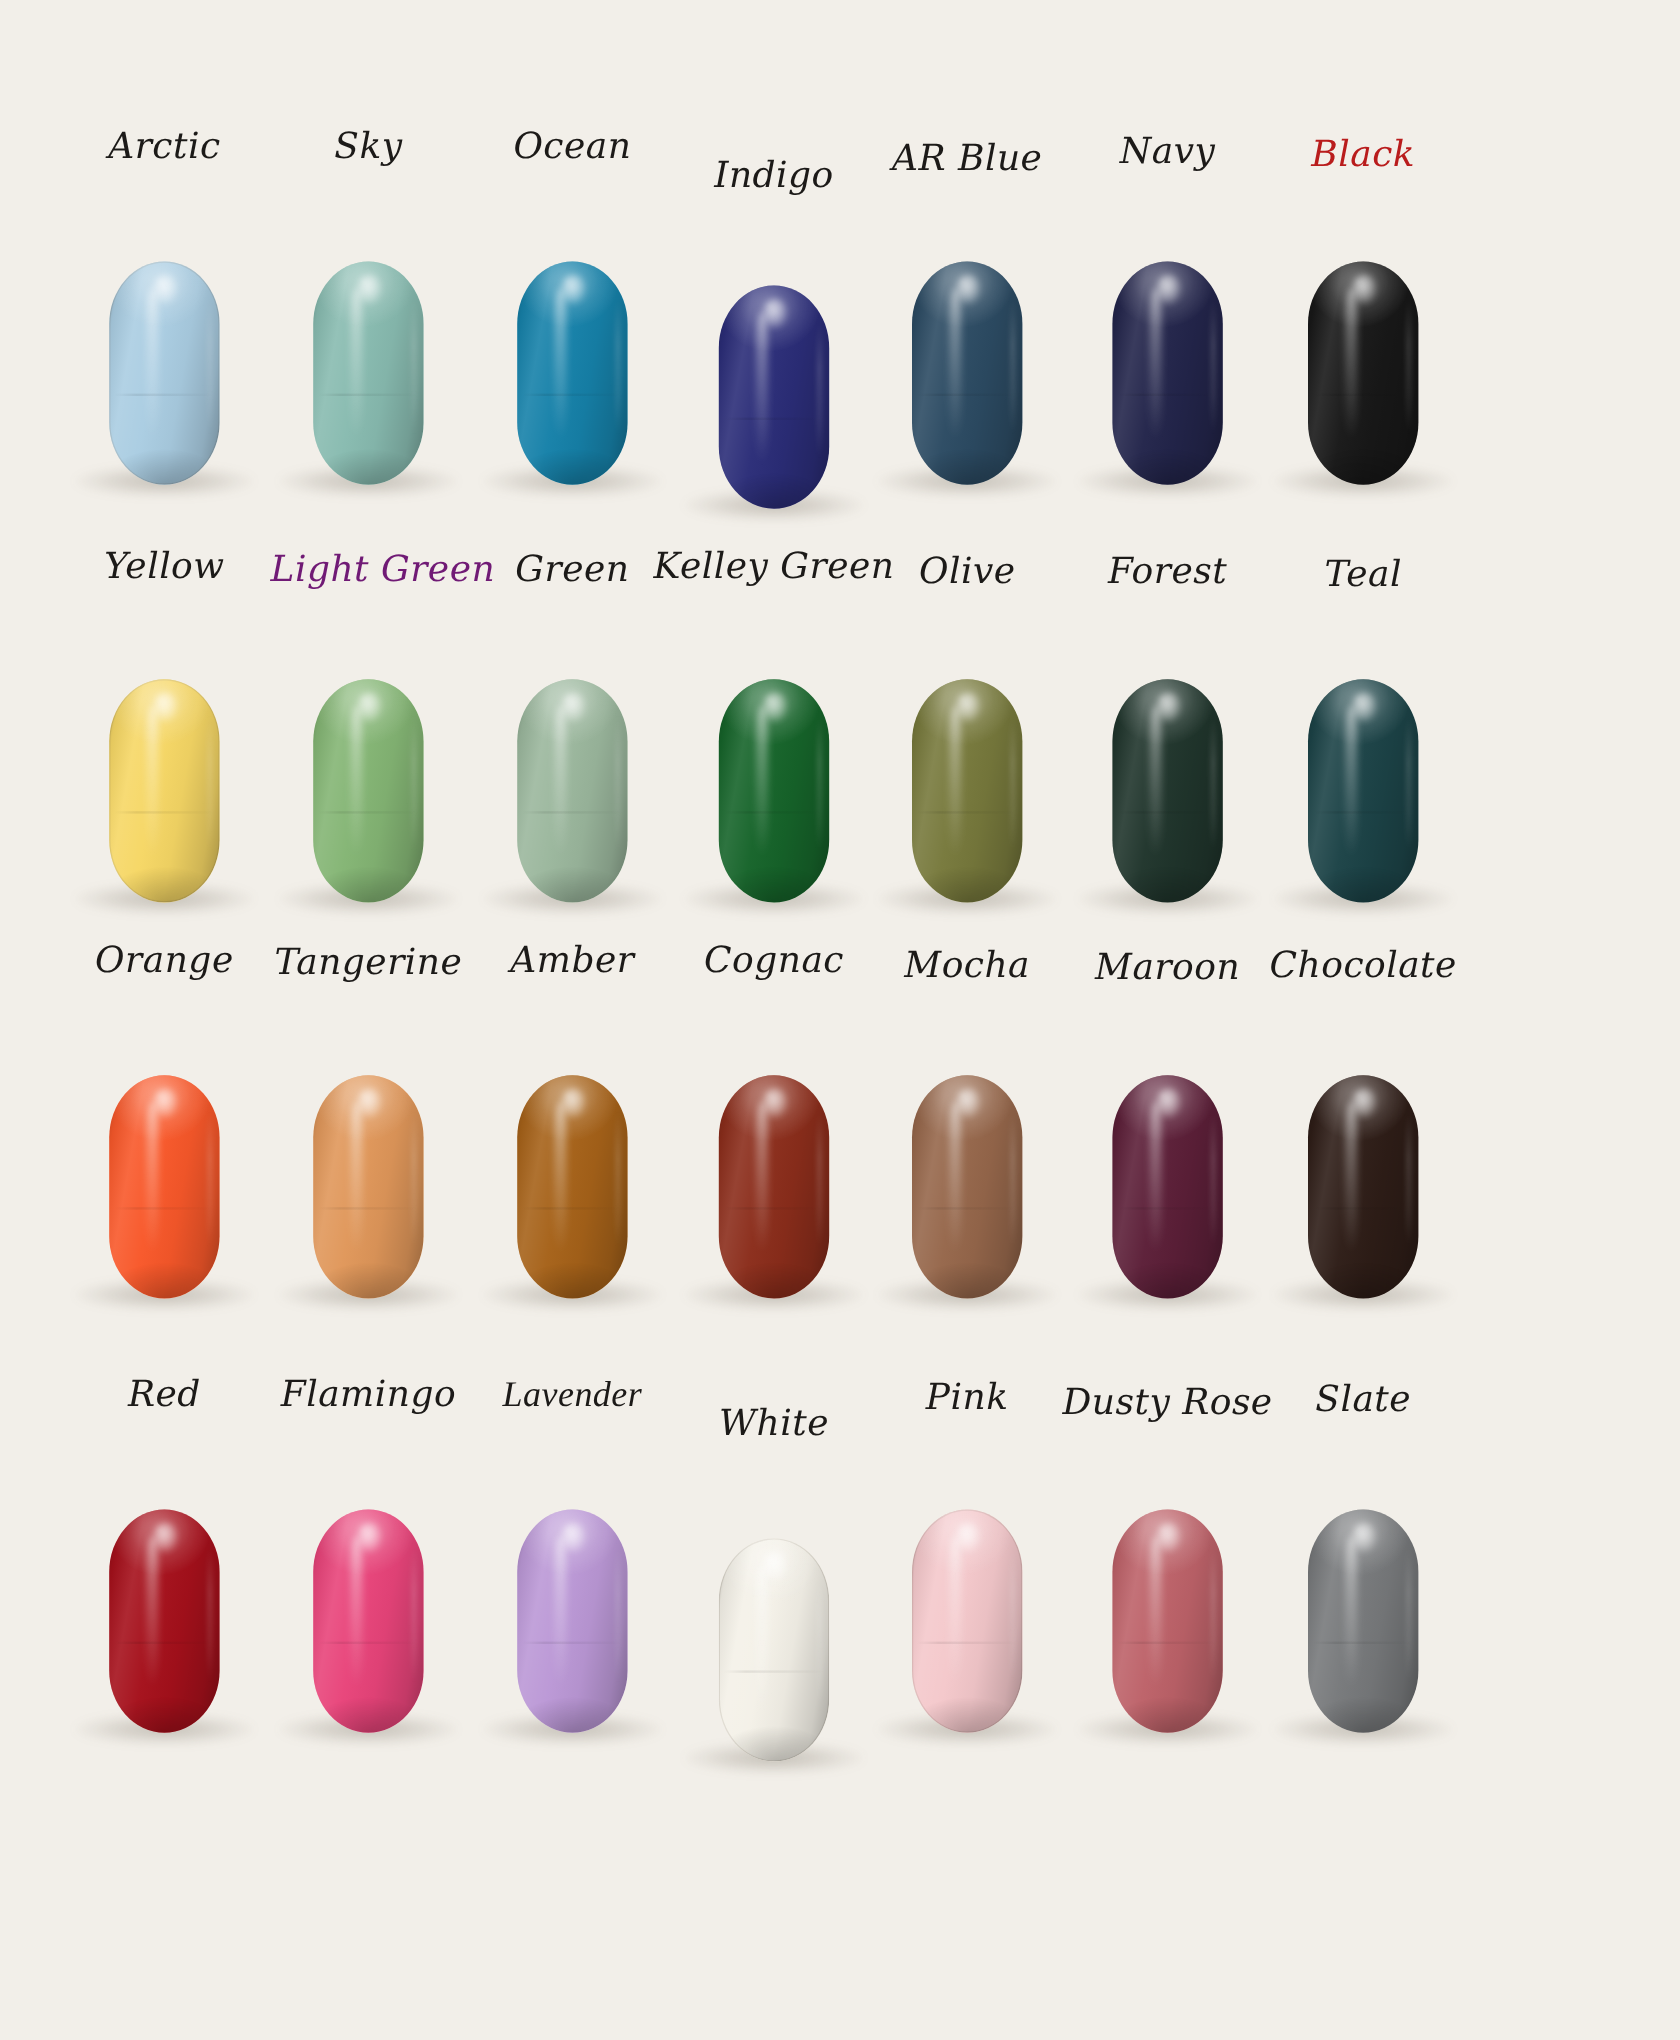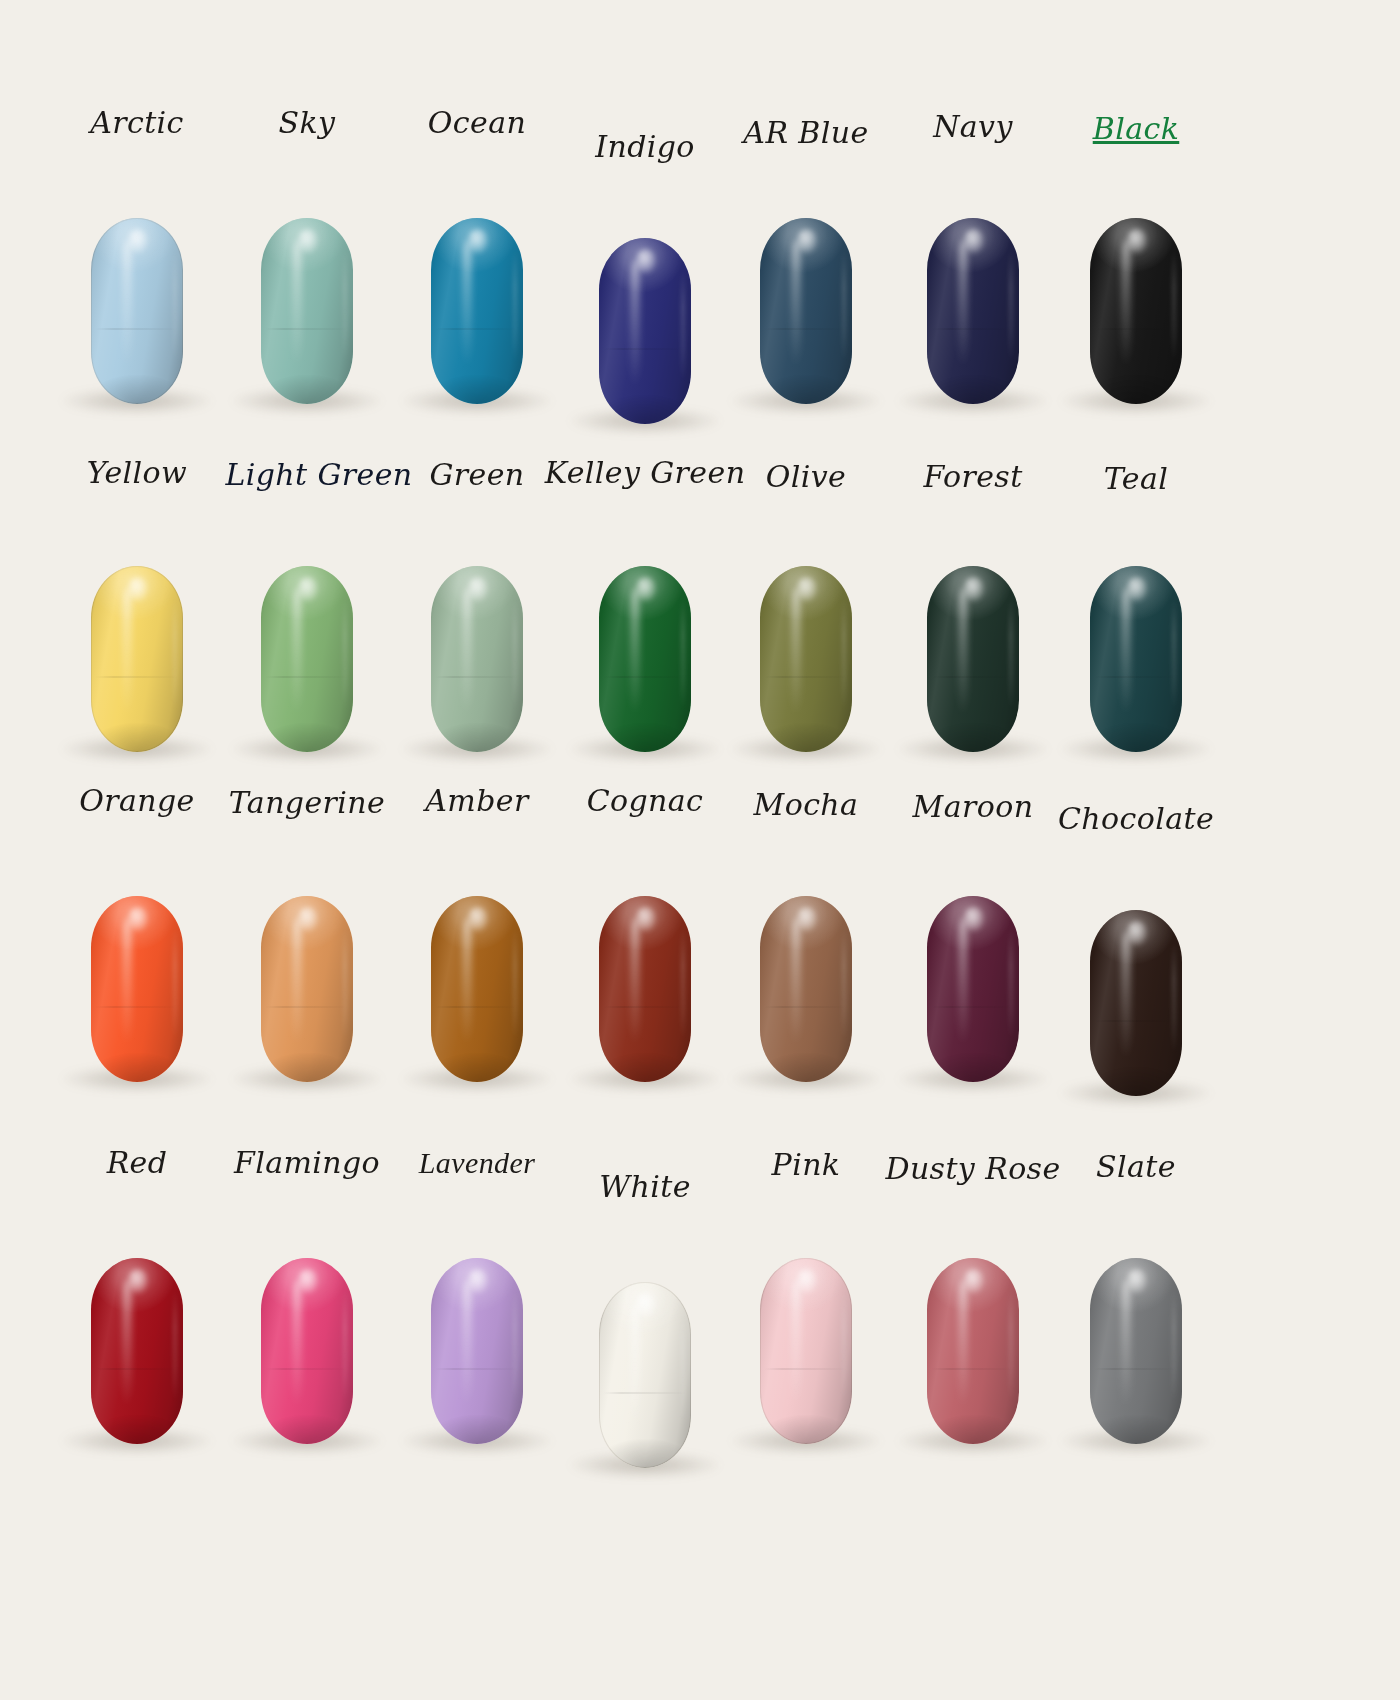--- a/index.html
+++ b/index.html
@@ -255,21 +255,21 @@
           <div class="pill-shadow"></div>
           <div class="pill" style="--base: #23254b;">
             <div class="gloss-streak"></div>
             <div class="gloss-cap"></div>
             <div class="gloss-rim"></div>
             <div class="pill-seam"></div>
           </div>
         </div>
       </div>
       <div class="swatch-cell" style="position: absolute; left: 1046px; top: 6px; width: 180px;">
-        <div class="swatch-label" style="color: #15803d; text-decoration: underline;">Black</div>
+        <div class="swatch-label" style="color: #b91c1c;">Black</div>
         <div class="pill-wrap" style="margin-top: 74px;">
           <div class="pill-shadow"></div>
           <div class="pill" style="--base: #181818;">
             <div class="gloss-streak"></div>
             <div class="gloss-cap"></div>
             <div class="gloss-rim"></div>
             <div class="pill-seam"></div>
           </div>
         </div>
       </div>
@@ -281,21 +281,21 @@
           <div class="pill-shadow"></div>
           <div class="pill light-body" style="--base: #f6d765;">
             <div class="gloss-streak"></div>
             <div class="gloss-cap"></div>
             <div class="gloss-rim"></div>
             <div class="pill-seam"></div>
           </div>
         </div>
       </div>
       <div class="swatch-cell" style="position: absolute; left: 217px; top: 2px; width: 180px;">
-        <div class="swatch-label" style="color: #0f172a; margin-left: 24px;">Light Green</div>
+        <div class="swatch-label" style="color: #701a75; margin-left: 24px;">Light Green</div>
         <div class="pill-wrap" style="margin-top: 76px;">
           <div class="pill-shadow"></div>
           <div class="pill" style="--base: #84b574;">
             <div class="gloss-streak"></div>
             <div class="gloss-cap"></div>
             <div class="gloss-rim"></div>
             <div class="pill-seam"></div>
           </div>
         </div>
       </div>
@@ -426,21 +426,21 @@
         <div class="pill-wrap" style="margin-top: 74px;">
           <div class="pill-shadow"></div>
           <div class="pill" style="--base: #5c1f38;">
             <div class="gloss-streak"></div>
             <div class="gloss-cap"></div>
             <div class="gloss-rim"></div>
             <div class="pill-seam"></div>
           </div>
         </div>
       </div>
-      <div class="swatch-cell" style="position: absolute; left: 1046px; top: 18px; width: 180px;">
+      <div class="swatch-cell" style="position: absolute; left: 1046px; top: 4px; width: 180px;">
         <div class="swatch-label" style="color: rgb(28, 26, 24);">Chocolate</div>
         <div class="pill-wrap" style="margin-top: 76px;">
           <div class="pill-shadow"></div>
           <div class="pill" style="--base: #2e1d17;">
             <div class="gloss-streak"></div>
             <div class="gloss-cap"></div>
             <div class="gloss-rim"></div>
             <div class="pill-seam"></div>
           </div>
         </div>

